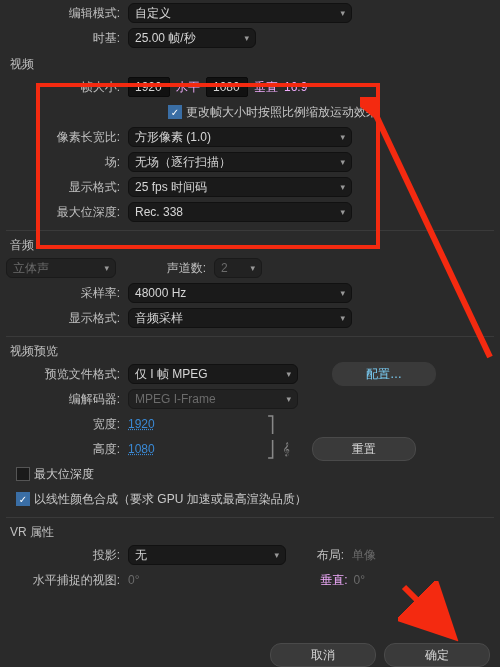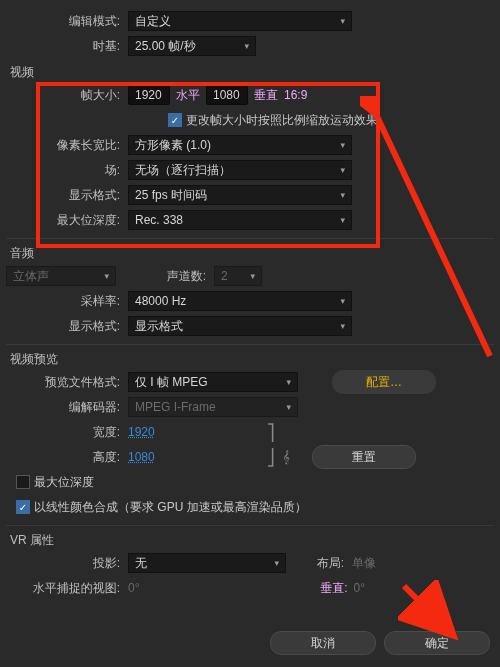--- a/index.html
+++ b/index.html
@@ -1,36 +1,36 @@
 <!DOCTYPE html>
 <html><head>
 <meta charset="utf-8">
 <style>
 html,body{margin:0;padding:0;background:#2a2a2a;color:#c8c8c8;font-family:"Microsoft YaHei","PingFang SC",sans-serif;font-size:12px;width:500px;height:667px;overflow:hidden}
-.dialog{width:500px;height:667px;background:#2a2a2a;position:relative;box-sizing:border-box;padding:8px 6px}
+.dialog{width:500px;height:667px;background:#2a2a2a;position:relative;box-sizing:border-box;padding:0 6px}
 .row{display:flex;align-items:center;height:24px;margin:1px 0}
 .lab{width:114px;text-align:right;padding-right:8px;color:#bfbfbf;font-size:12px}
 .sect{color:#bfbfbf;margin:6px 0 2px 4px;font-size:12px}
-.sel{background:#1a1a1a;border:1px solid #111;color:#d6d6d6;height:20px;box-sizing:border-box;padding:0 6px;display:flex;align-items:center;justify-content:space-between;border-radius:0}
+.sel{background:#1a1a1a;border:1px solid #111;color:#d6d6d6;height:20px;box-sizing:border-box;padding:0 6px;display:flex;align-items:center;justify-content:space-between;border-radius:6px}
 .sel .chev{color:#999;font-size:9px;margin-left:6px}
 .sel.dis{color:#6b6b6b;background:#222;border-color:#1a1a1a}
 .numin{background:#111;border:1px solid #0a0a0a;color:#d6d6d6;height:20px;box-sizing:border-box;padding:0 6px;display:flex;align-items:center;border-radius:2px}
 .link{color:#3a8ad6;text-decoration:underline dotted}
 .txt{color:#f0abfc}
 .muted{color:#6b6b6b}
 .cb{display:inline-flex;align-items:center;gap:4px}
 .cb .box{width:12px;height:12px;border:1px solid #555;background:#1a1a1a;display:flex;align-items:center;justify-content:center;font-size:10px;color:#c8c8c8}
 .cb.checked .box{background:#3a6ea5;border-color:#3a6ea5;color:#fff}
 .btn{background:#3a3a3a;border:1px solid #4a4a4a;color:#d6d6d6;height:22px;padding:0 16px;display:inline-flex;align-items:center;justify-content:center;border-radius:11px;font-size:12px}
 .btn.pill{border-radius:11px}
-.btn.dis{color:#eab308;border-color:#3a3a3a}
+.btn.dis{color:#7dd3fc;border-color:#3a3a3a}
 .hr{height:1px;background:#3a3a3a;margin:6px 0}
 .redbox{position:absolute;border:4px solid #f42a10;pointer-events:none;z-index:50}
 .arrow{position:absolute;pointer-events:none;z-index:51}
-.foot{position:absolute;bottom:12px;right:10px;display:flex;gap:8px}
+.foot{position:absolute;bottom:1px;right:10px;display:flex;gap:8px}
 </style>
 </head>
 <body>
 
 <div class="dialog">
 
   <div class="row">
     <div class="lab">编辑模式:</div>
     <div class="sel" style="width:224px">
       <span>自定义</span>
@@ -113,21 +113,21 @@
   <div class="row">
     <div class="lab">采样率:</div>
     <div class="sel" style="width:224px">
       <span>48000 Hz</span>
       <span class="chev">▾</span>
     </div>
   </div>
   <div class="row">
     <div class="lab">显示格式:</div>
     <div class="sel" style="width:224px">
-      <span>显示格式</span>
+      <span>音频采样</span>
       <span class="chev">▾</span>
     </div>
   </div>
 
   <div class="hr"></div>
   <div class="sect">视频预览</div>
 
   <div class="row">
     <div class="lab">预览文件格式:</div>
     <div class="sel" style="width:170px">

